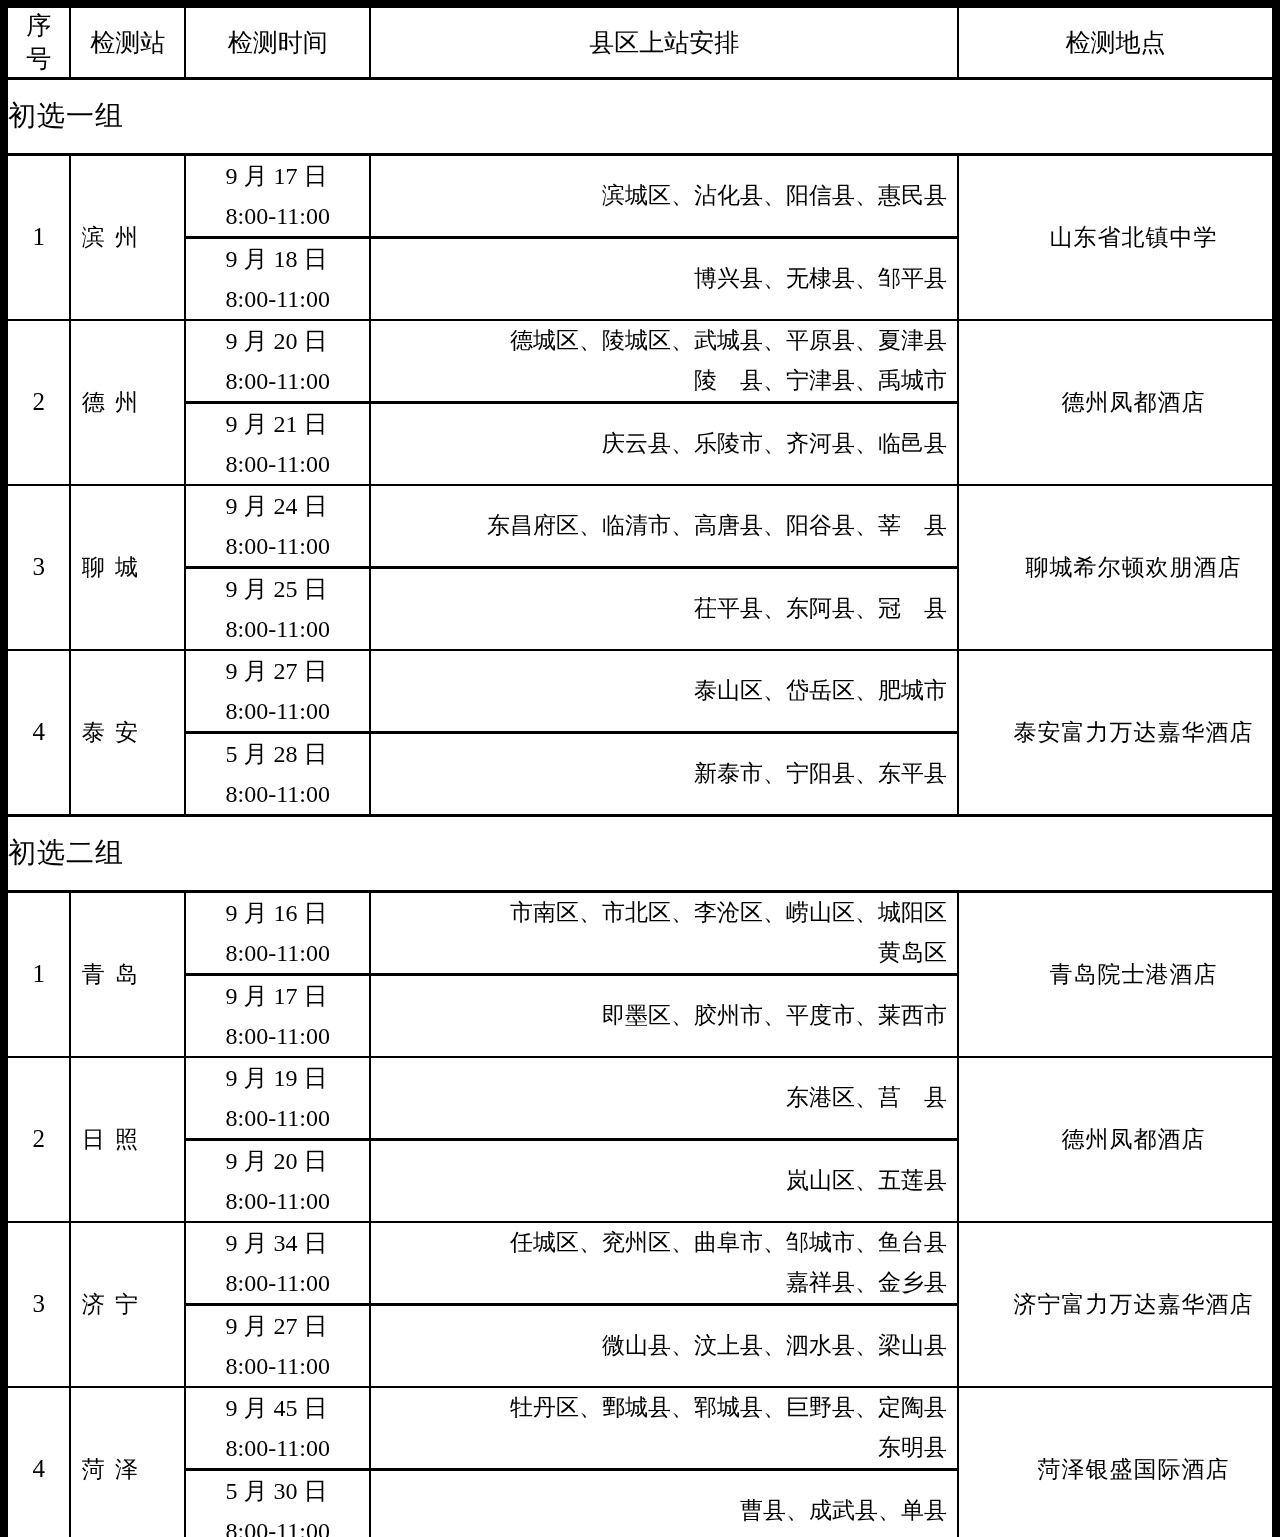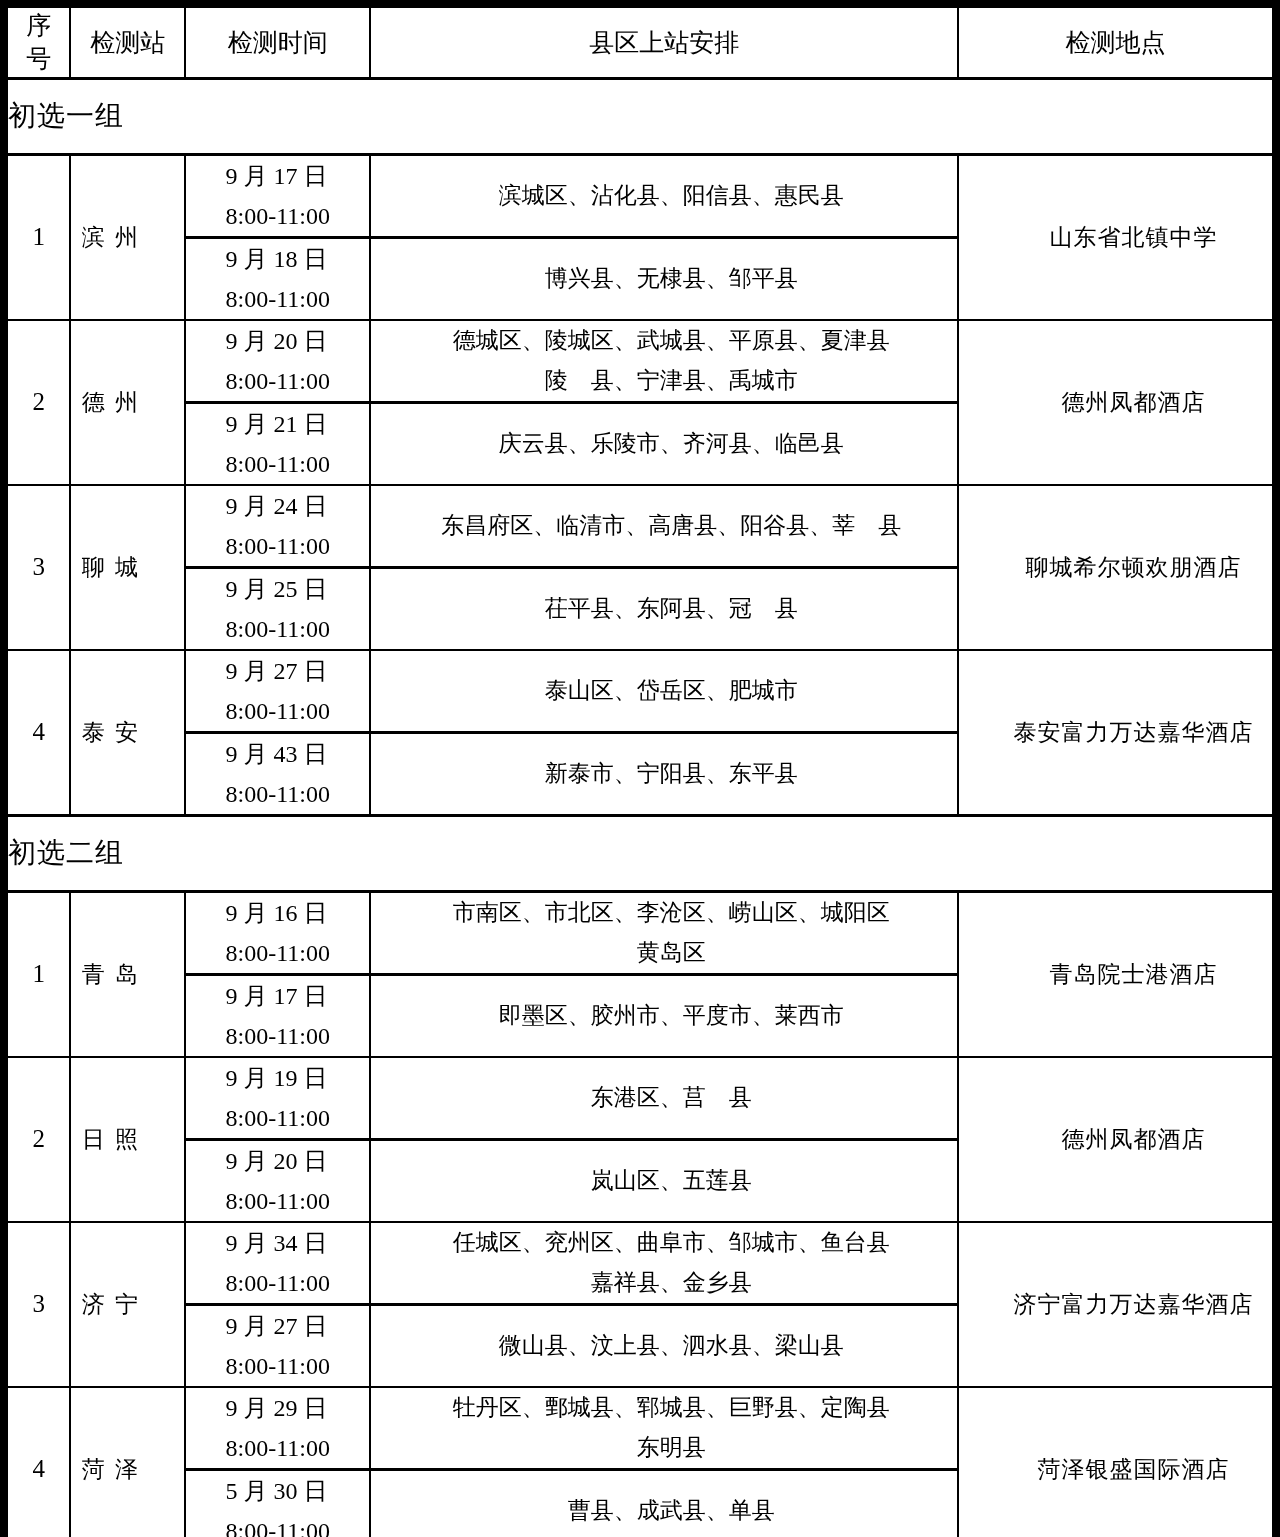--- a/index.html
+++ b/index.html
@@ -39,21 +39,21 @@
   }
 
   tr.session { height: 80px; }
   tr.session.sub td { border-top: 3px solid #000; }
 
   td.c-num  { text-align: center; font-size: 25px; }
   td.c-sta  { text-align: left; font-size: 23px; letter-spacing: 0.45em; text-indent: 0.45em; }
   td.c-time { text-align: center; }
   .dt-block { display: inline-block; text-align: left; font-size: 24px; line-height: 40px; }
   td.c-areas {
-    text-align: center;
+    text-align: right;
     padding: 0 10px 0 24px;
     font-size: 23px;
     line-height: 40px;
     white-space: pre-line;
   }
   td.c-loc  { text-align: center; font-size: 23px; letter-spacing: 1px; padding-left: 36px; }
 </style>
 </head>
 <body>
 
@@ -157,21 +157,21 @@
           <div>9 月 27 日</div>
           <div>8:00-11:00</div>
         </div>
       </td>
       <td class="c-areas">泰山区、岱岳区、肥城市</td>
       <td class="c-loc" rowspan="2">泰安富力万达嘉华酒店</td>
     </tr>
     <tr class="session sub">
       <td class="c-time">
         <div class="dt-block">
-          <div>9 月 43 日</div>
+          <div>5 月 28 日</div>
           <div>8:00-11:00</div>
         </div>
       </td>
       <td class="c-areas">新泰市、宁阳县、东平县</td>
     </tr>
 
     <tr class="group-row">
       <td colspan="5">初选二组</td>
     </tr>
 
@@ -241,21 +241,21 @@
         </div>
       </td>
       <td class="c-areas">微山县、汶上县、泗水县、梁山县</td>
     </tr>
 
     <tr class="session">
       <td class="c-num" rowspan="2">4</td>
       <td class="c-sta" rowspan="2">菏泽</td>
       <td class="c-time">
         <div class="dt-block">
-          <div>9 月 29 日</div>
+          <div>9 月 45 日</div>
           <div>8:00-11:00</div>
         </div>
       </td>
       <td class="c-areas">牡丹区、鄄城县、郓城县、巨野县、定陶县
 东明县</td>
       <td class="c-loc" rowspan="2">菏泽银盛国际酒店</td>
     </tr>
     <tr class="session sub">
       <td class="c-time">
         <div class="dt-block">

